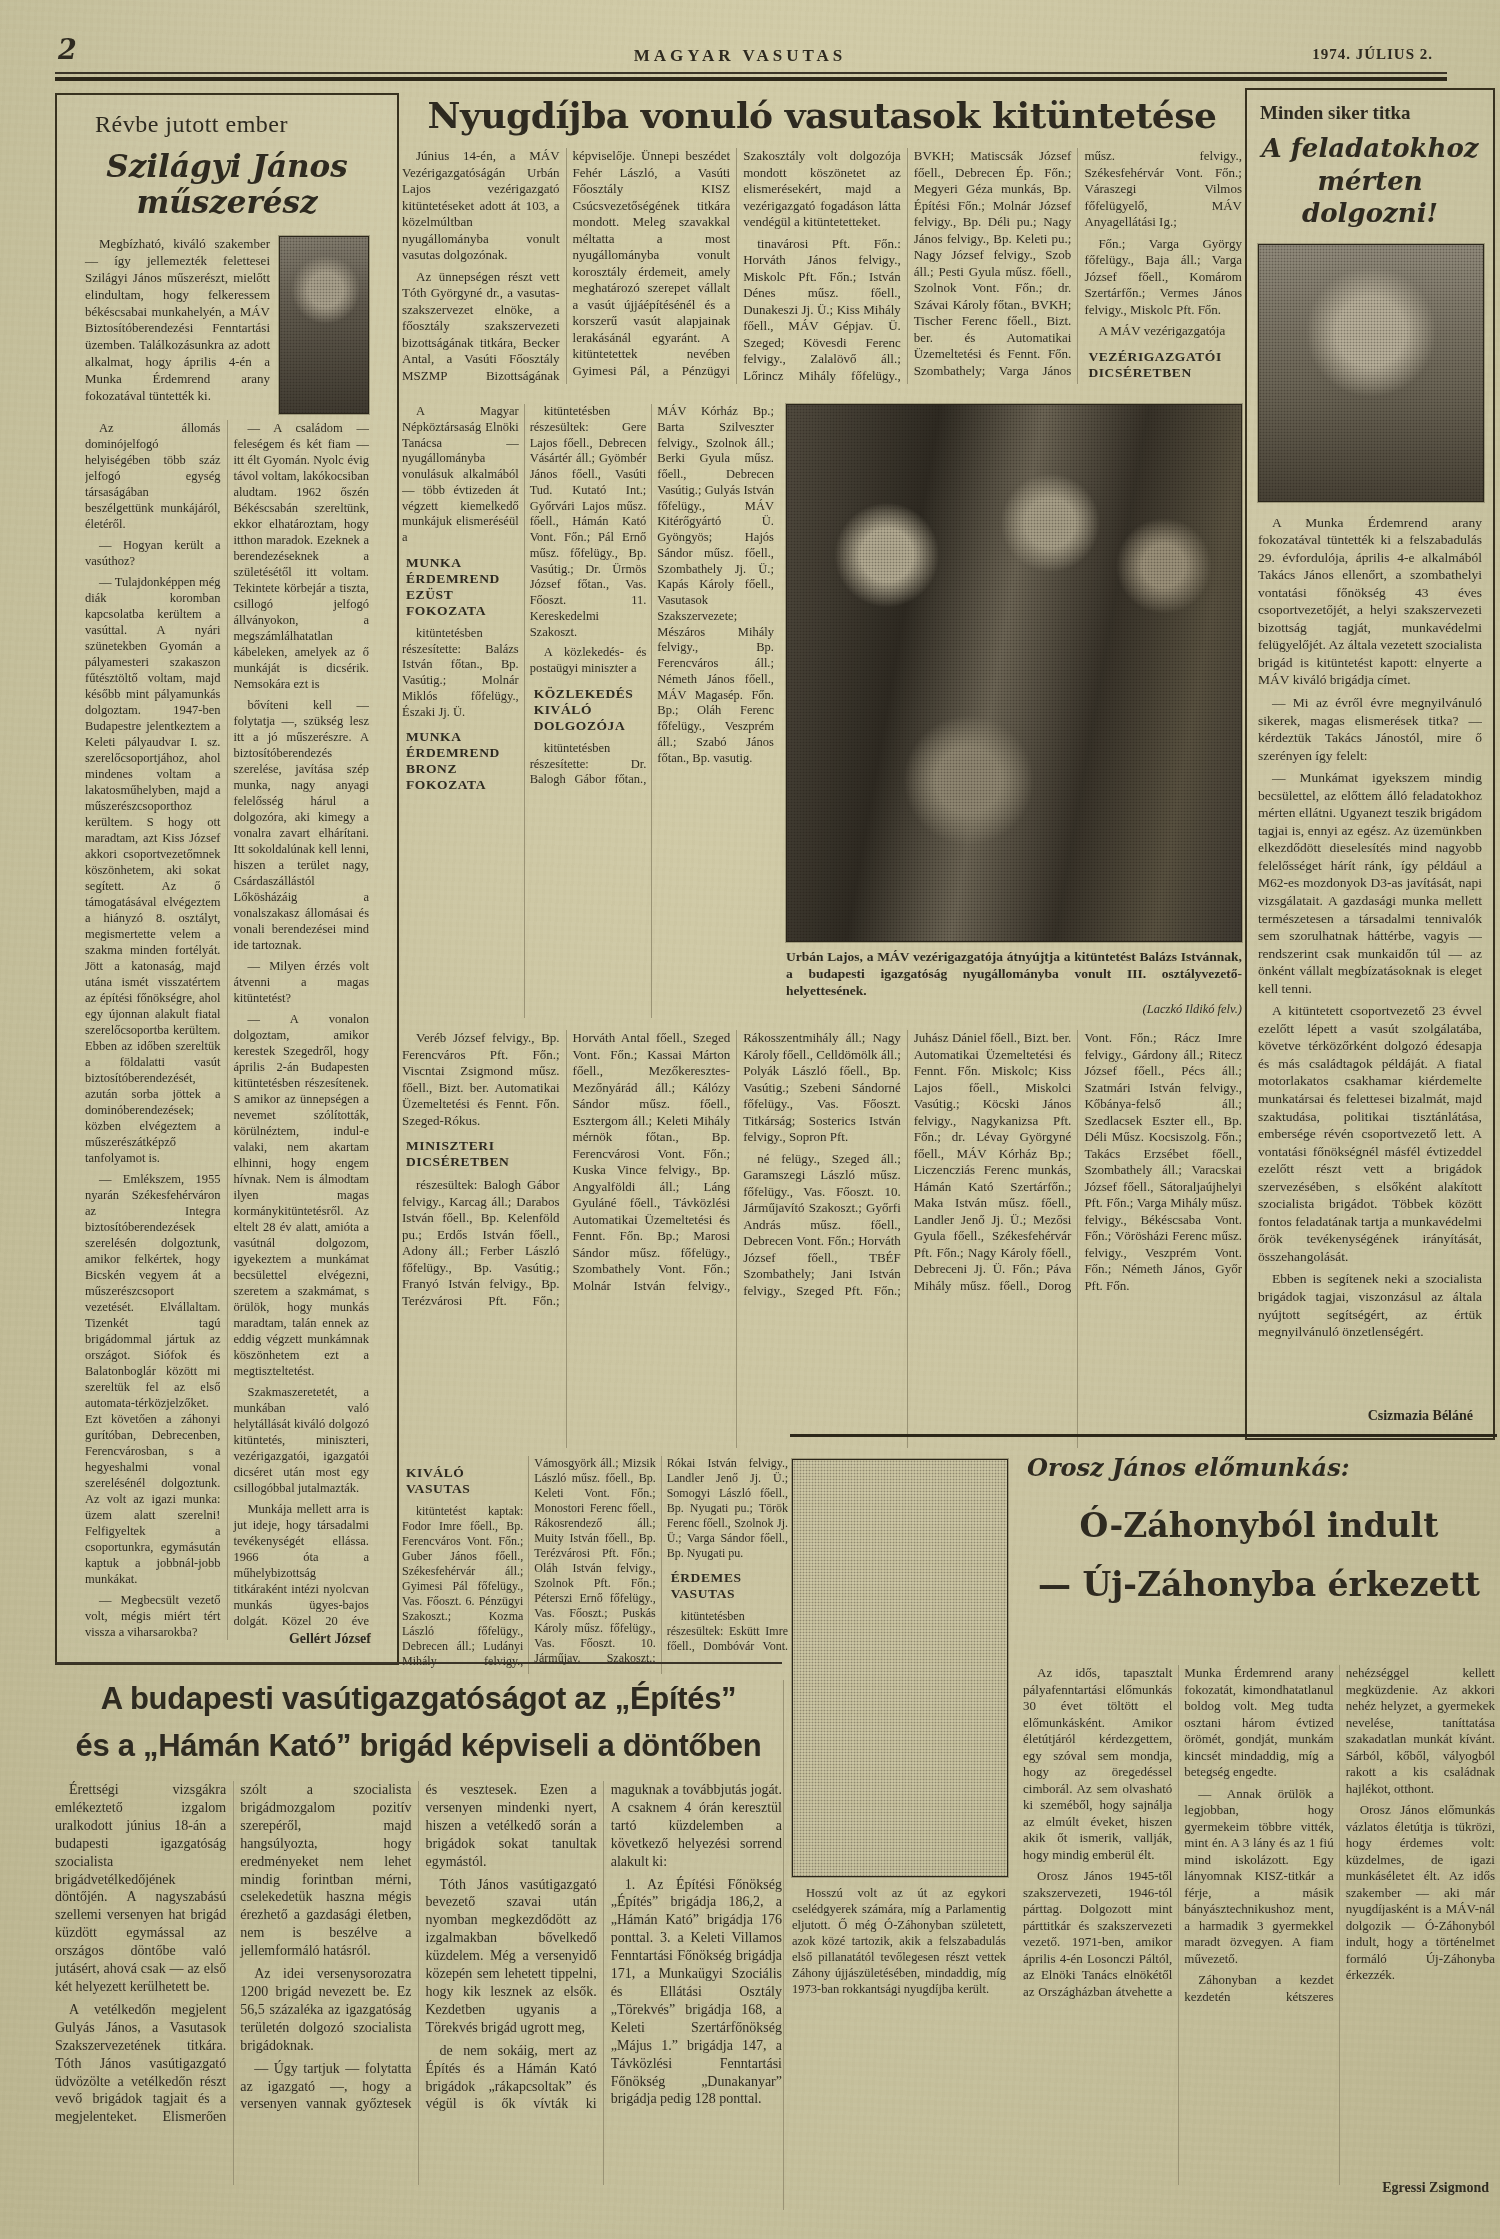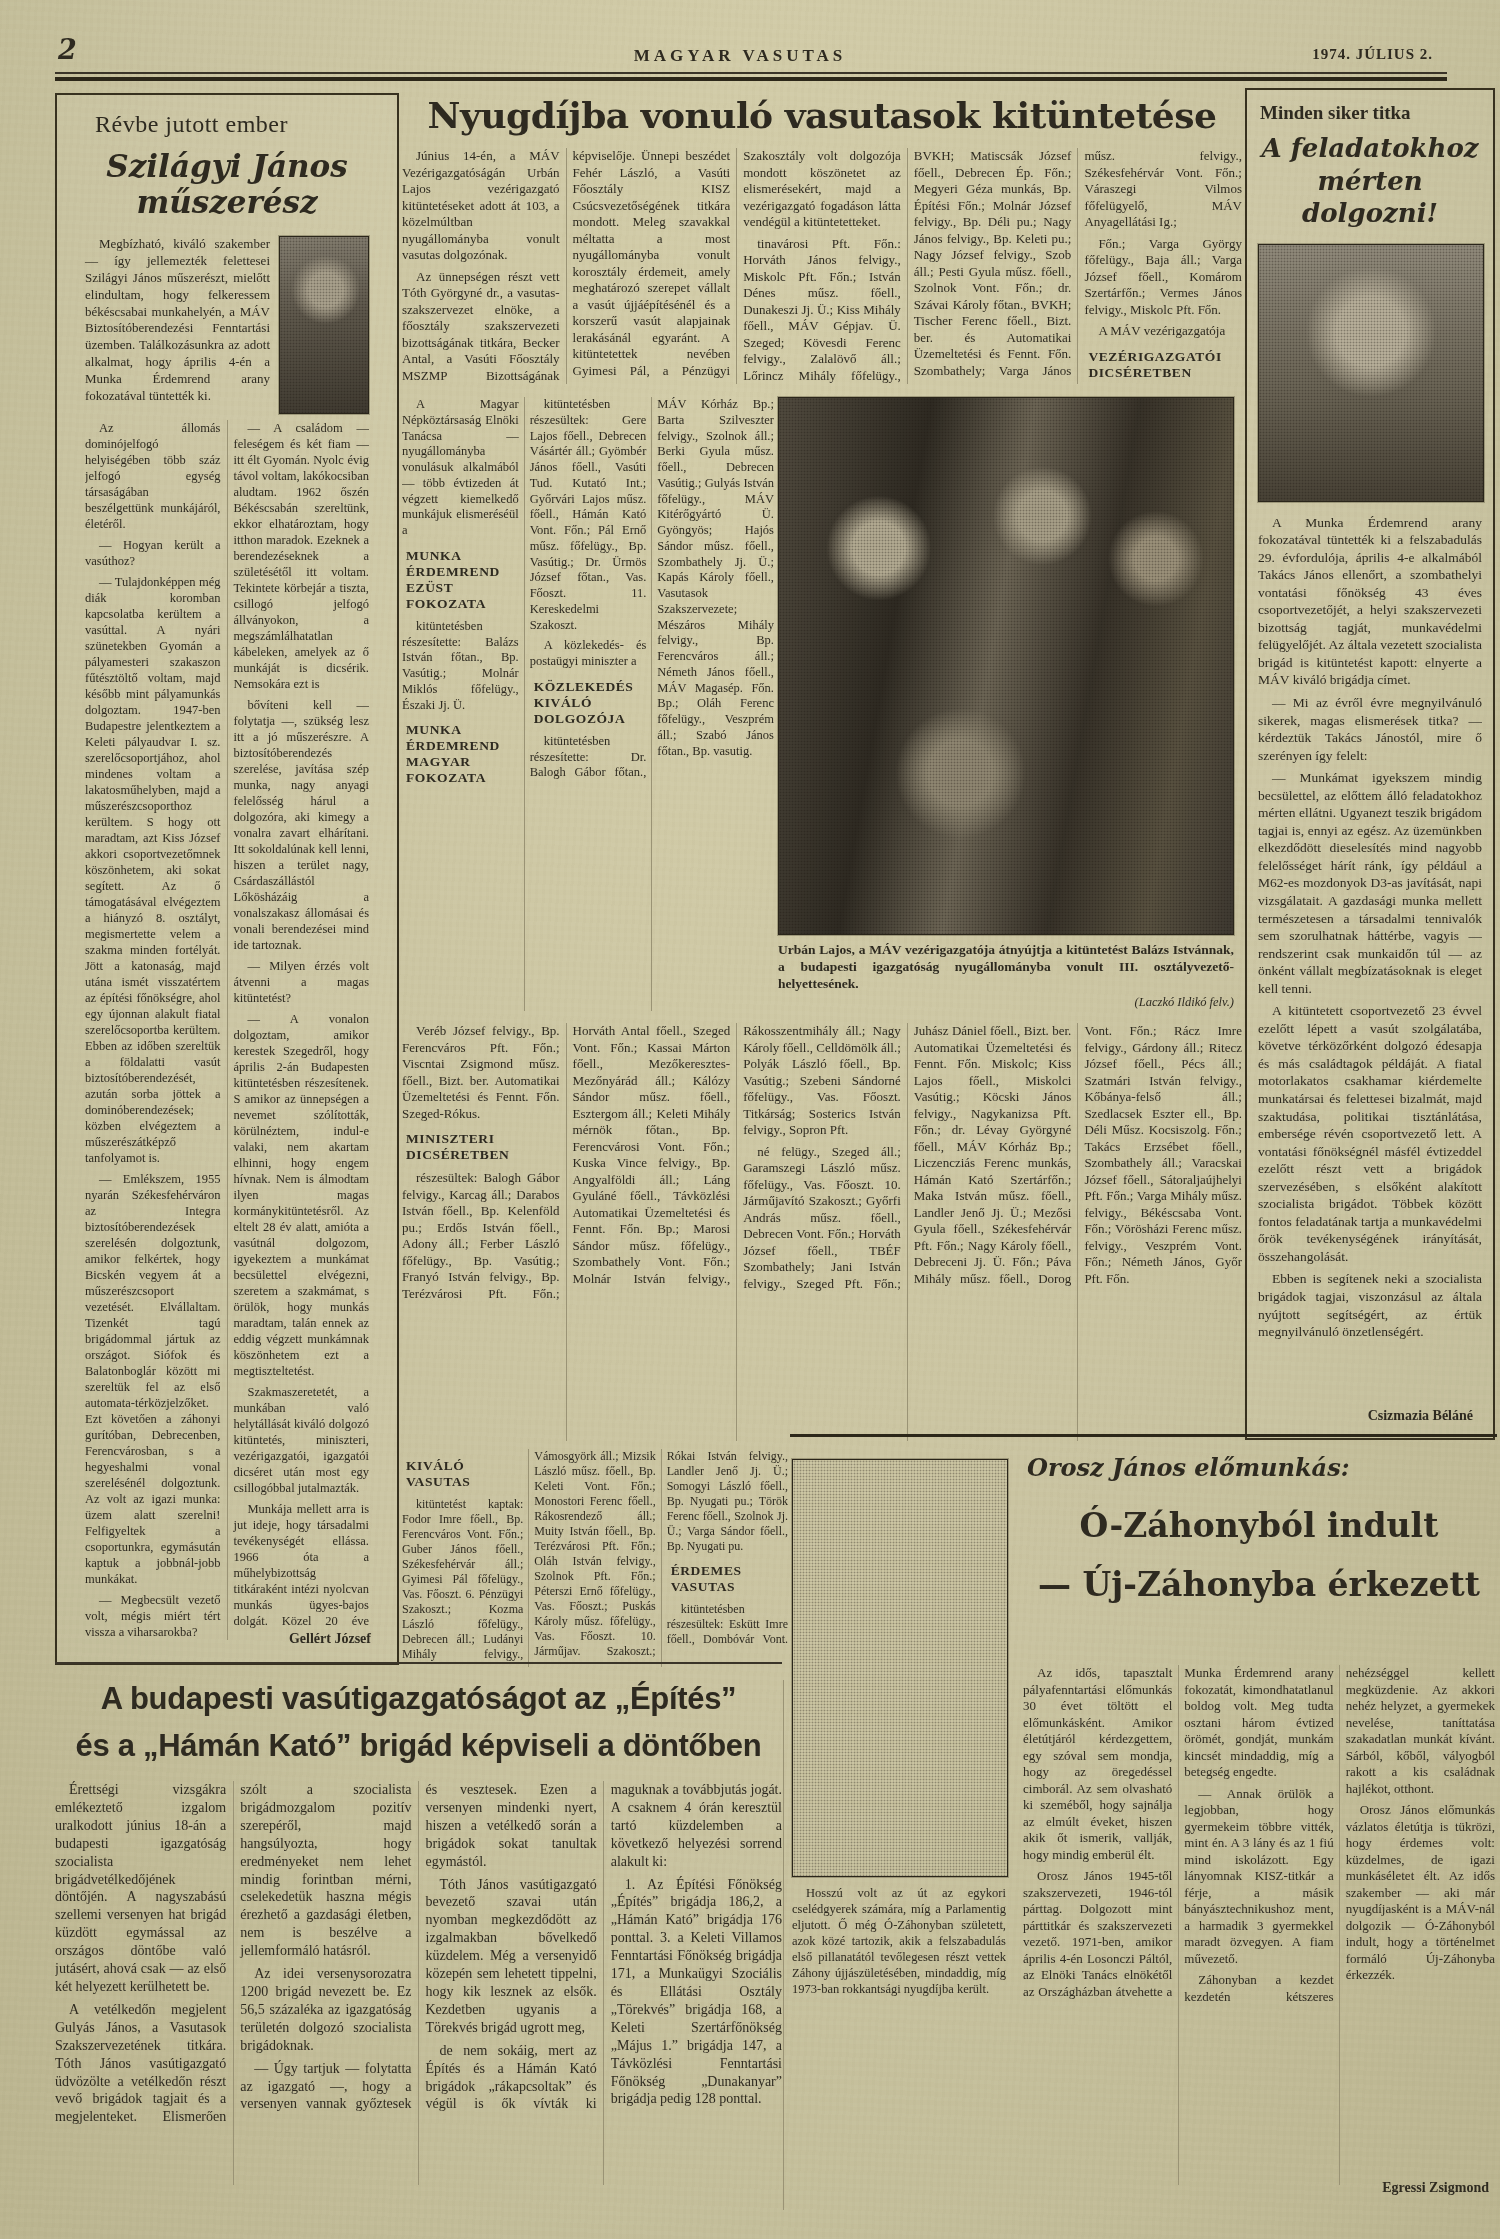--- a/index.html
+++ b/index.html
@@ -49,21 +49,21 @@
   .lb-photo{width:88px;height:176px;flex:0 0 auto;}
   .lb-cols{columns:2;column-gap:13px;column-rule:1px solid #9a9375;
     font-size:12.5px;line-height:1.28;height:1220px;overflow:hidden;}
   .left-box .byline{right:26px;bottom:16px;}
   
   .center{position:absolute;left:402px;top:90px;width:840px;}
   .c-headline{font:bold 36px "DejaVu Serif",serif;text-align:center;white-space:nowrap;
     letter-spacing:-.5px;margin:4px 0 12px;}
   .c-secA{height:236px;overflow:hidden;columns:5;column-gap:13px;column-rule:1px solid #9a9375;
     font-size:13px;line-height:1.27;}
-  .c-row{display:flex;gap:4px;margin-top:13px;height:614px;}
+  .c-row{display:flex;gap:12px;margin-top:20px;height:614px;}
   .c-secB{width:372px;height:100%;overflow:hidden;columns:3;column-gap:11px;
     column-rule:1px solid #9a9375;font-size:12.5px;line-height:1.26;}
   .c-photo-wrap{width:456px;}
   .c-photo{width:454px;height:536px;}
   .c-caption{font:bold 13.5px "Liberation Serif",serif;text-align:justify;margin-top:7px;line-height:1.25;}
   .c-credit{font:italic 12.5px "Liberation Serif",serif;text-align:right;margin-top:2px;}
   .c-secC{margin-top:12px;height:418px;overflow:hidden;columns:5;column-gap:13px;
     column-rule:1px solid #9a9375;font-size:13px;line-height:1.27;}
   .c-secD{margin-top:8px;width:386px;height:218px;overflow:hidden;columns:3;column-gap:11px;
     column-rule:1px solid #9a9375;font-size:12px;line-height:1.25;}
@@ -141,21 +141,21 @@
         <p>tinavárosi Pft. Főn.: Horváth János felvigy., Miskolc Pft. Főn.; István Dénes műsz. főell., Dunakeszi Jj. Ü.; Kiss Mihály főell., MÁV Gépjav. Ü. Szeged; Kövesdi Ferenc felvigy., Zalalövő áll.; Lőrincz Mihály főfelügy., BVKH; Matiscsák József főell., Debrecen Ép. Főn.; Megyeri Géza munkás, Bp. Építési Főn.; Molnár József felvigy., Bp. Déli pu.; Nagy János felvigy., Bp. Keleti pu.; Nagy József felvigy., Szob áll.; Pesti Gyula műsz. főell., Szolnok Vont. Főn.; dr. Szávai Károly főtan., BVKH; Tischer Ferenc főell., Bizt. ber. és Automatikai Üzemeltetési és Fennt. Főn. Szombathely; Varga János műsz. felvigy., Székesfehérvár Vont. Főn.; Váraszegi Vilmos főfelügyelő, MÁV Anyagellátási Ig.;</p>
         <p>Főn.; Varga György főfelügy., Baja áll.; Varga József főell., Komárom Szertárfőn.; Vermes János felvigy., Miskolc Pft. Főn.</p>
         <p>A MÁV vezérigazgatója</p>
         <h4>VEZÉRIGAZGATÓI DICSÉRETBEN</h4>
       </div>
     <div class="c-row">
       <div class="c-secB">
           <p>A Magyar Népköztársaság Elnöki Tanácsa — nyugállományba vonulásuk alkalmából — több évtizeden át végzett kiemelkedő munkájuk elismeréséül a</p>
           <h4>MUNKA ÉRDEMREND EZÜST FOKOZATA</h4>
           <p>kitüntetésben részesítette: Balázs István főtan., Bp. Vasútig.; Molnár Miklós főfelügy., Északi Jj. Ü.</p>
-          <h4>MUNKA ÉRDEMREND MAGYAR FOKOZATA</h4>
+          <h4>MUNKA ÉRDEMREND BRONZ FOKOZATA</h4>
           <p>kitüntetésben részesültek: Gere Lajos főell., Debrecen Vásártér áll.; Gyömbér János főell., Vasúti Tud. Kutató Int.; Győrvári Lajos műsz. főell., Hámán Kató Vont. Főn.; Pál Ernő műsz. főfelügy., Bp. Vasútig.; Dr. Ürmös József főtan., Vas. Főoszt. 11. Kereskedelmi Szakoszt.</p>
           <p>A közlekedés- és postaügyi miniszter a</p>
           <h4>KÖZLEKEDÉS KIVÁLÓ DOLGOZÓJA</h4>
           <p>kitüntetésben részesítette: Dr. Balogh Gábor főtan., MÁV Kórház Bp.; Barta Szilveszter felvigy., Szolnok áll.; Berki Gyula műsz. főell., Debrecen Vasútig.; Gulyás István főfelügy., MÁV Kitérőgyártó Ü. Gyöngyös; Hajós Sándor műsz. főell., Szombathely Jj. Ü.; Kapás Károly főell., Vasutasok Szakszervezete; Mészáros Mihály felvigy., Bp. Ferencváros áll.; Németh János főell., MÁV Magasép. Főn. Bp.; Oláh Ferenc főfelügy., Veszprém áll.; Szabó János főtan., Bp. vasutig.</p>
         </div>
       <div class="c-photo-wrap">
         <div class="photo ph-group c-photo"></div>
         <div class="c-caption">Urbán Lajos, a MÁV vezérigazgatója átnyújtja a kitüntetést Balázs Istvánnak, a budapesti igazgatóság nyugállományba vonult III. osztályvezető-helyettesének.</div>
         <div class="c-credit">(Laczkó Ildikó felv.)</div>
       </div>

